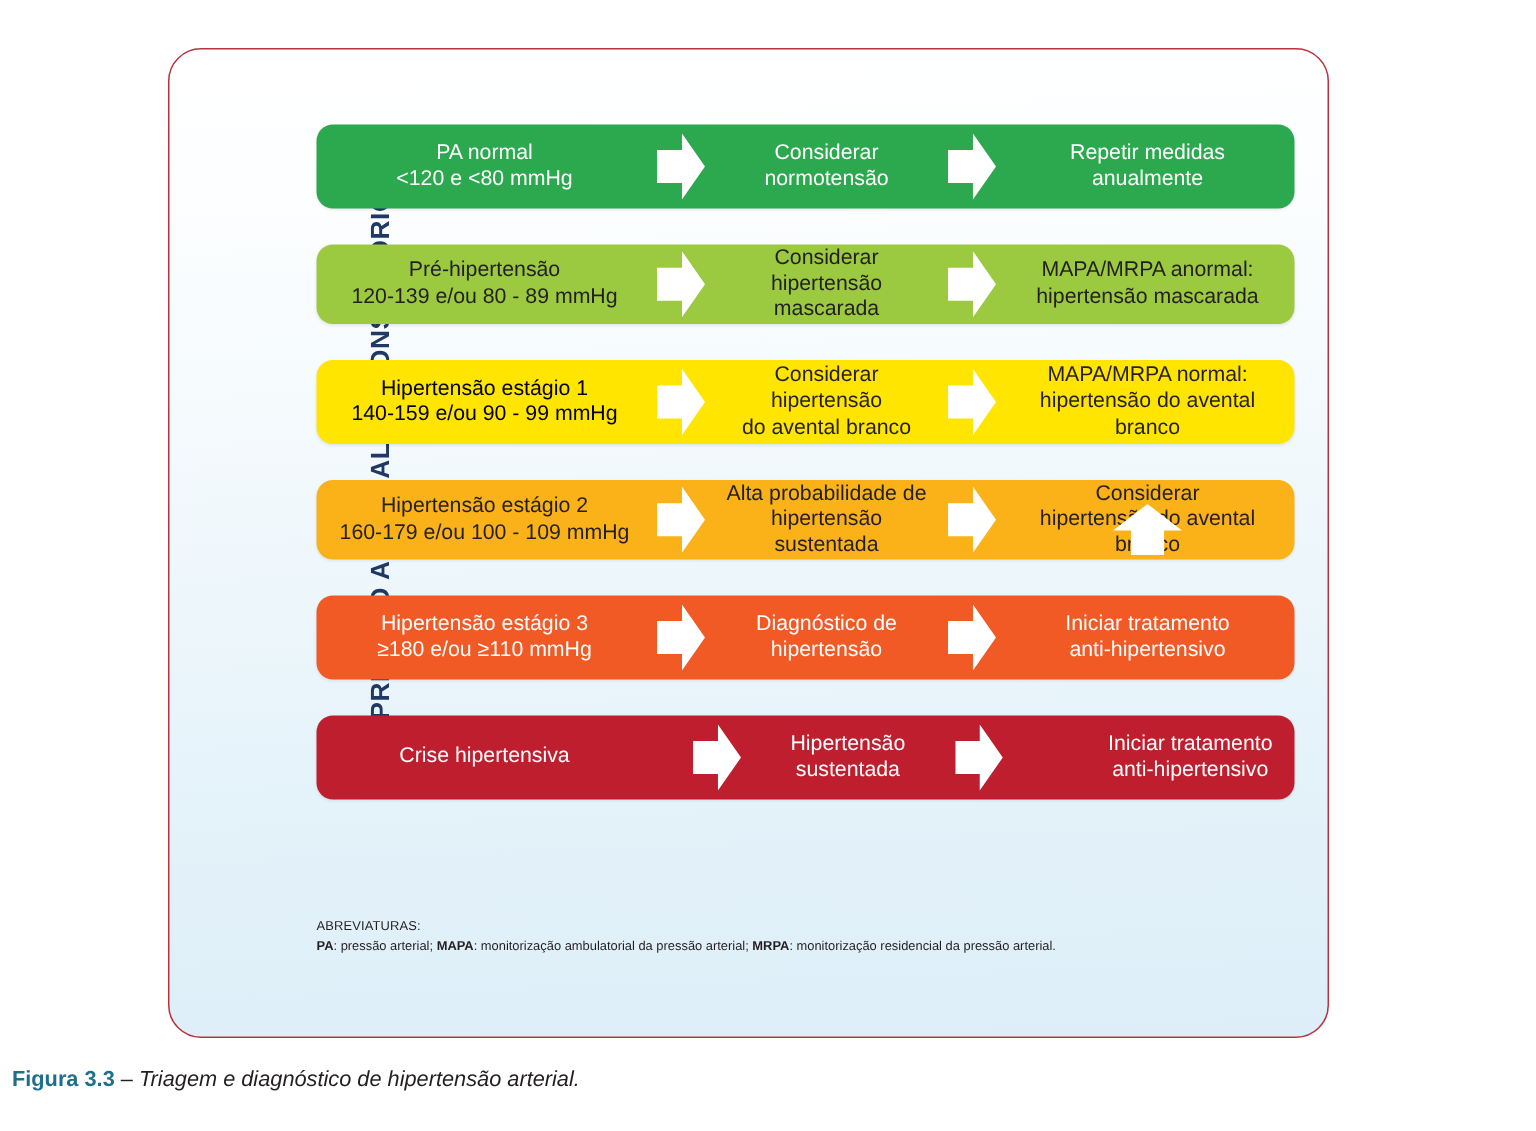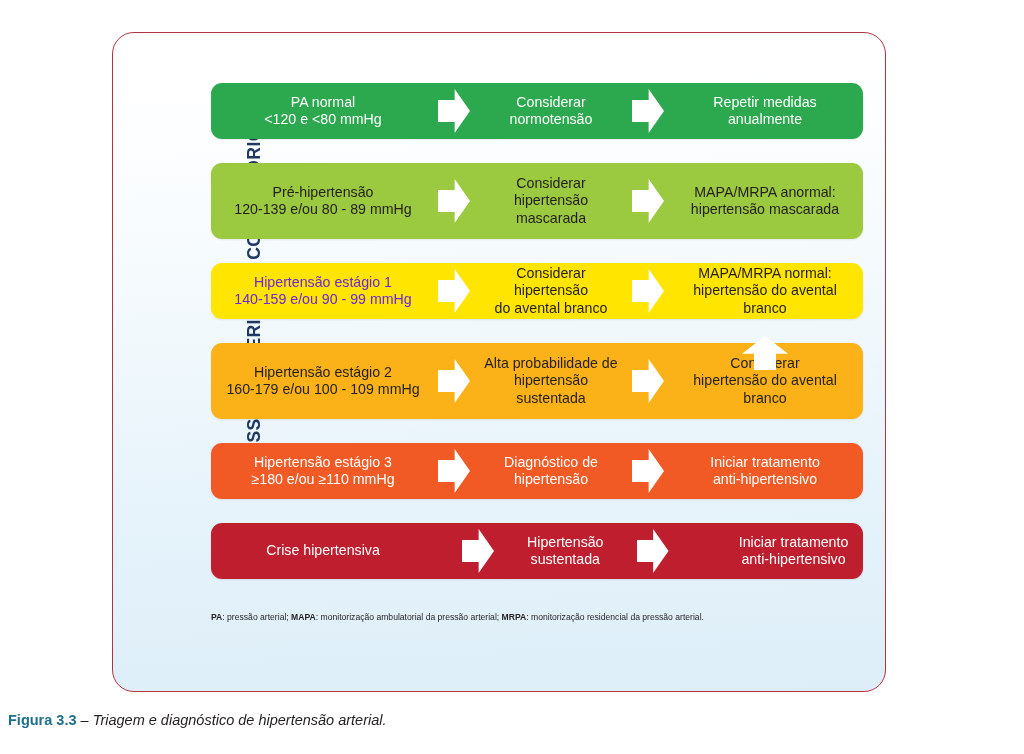--- a/index.html
+++ b/index.html
@@ -57,21 +57,21 @@
   .flow-row {
     position: relative;
     display: flex;
     align-items: stretch;
     border-radius: 11px;
     margin-bottom: 24px;
     overflow: hidden;
     box-shadow: 0 1px 2px rgba(0,0,0,0.08);
   }
   .flow-row.tall   { height: 56px; }
-  .flow-row.taller { height: 76px; }
+  .flow-row.taller { height: 53px; }
 
   .cell {
     display: flex;
     align-items: center;
     justify-content: center;
     text-align: center;
     padding: 0 6px;
     box-sizing: border-box;
     line-height: 1.22;
     font-size: 14.2px;
@@ -207,21 +207,21 @@
           </div>
         <div class="cell c3" style="color: rgb(35, 31, 32);">
           <div>
             <div>MAPA/MRPA anormal:</div>
             <div>hipertensão mascarada</div>
           </div>
         </div>
       </div>
 
       <div class="flow-row tall text-dark" id="row2" style="background: rgb(255, 229, 0);">
-        <div class="cell c1" style="color: #6d28d9;">
+        <div class="cell c1" style="color: #000000;">
           <div>
             <div>Hipertensão estágio 1</div>
             <div>140-159 e/ou 90 - 99 mmHg</div>
           </div>
         </div>
         <div class="arrow-sep">
             <div class="glyph"></div>
           </div>
         <div class="cell c2" style="color: rgb(35, 31, 32);">
           <div>
@@ -320,20 +320,21 @@
             <div>anti-hipertensivo</div>
           </div>
         </div>
       </div>
 
     </div>
 
     <div class="up-arrow" id="upArrow" style="top: 303px; height: 34px; left: 629px;"></div>
 
     <div class="abbrev">
+      <div class="title">ABREVIATURAS:</div>
       <div class="body">
         <b>PA</b><span>: pressão arterial; </span><b>MAPA</b><span>: monitorização ambulatorial da pressão arterial; </span><b>MRPA</b><span>: monitorização residencial da pressão arterial.</span>
       </div>
     </div>
 
   </div>
 
   <div class="caption">
     <span class="fig-no">Figura 3.3</span><span class="dash"> – </span><span class="cap-text">Triagem e diagnóstico de hipertensão arterial.</span>
   </div>

